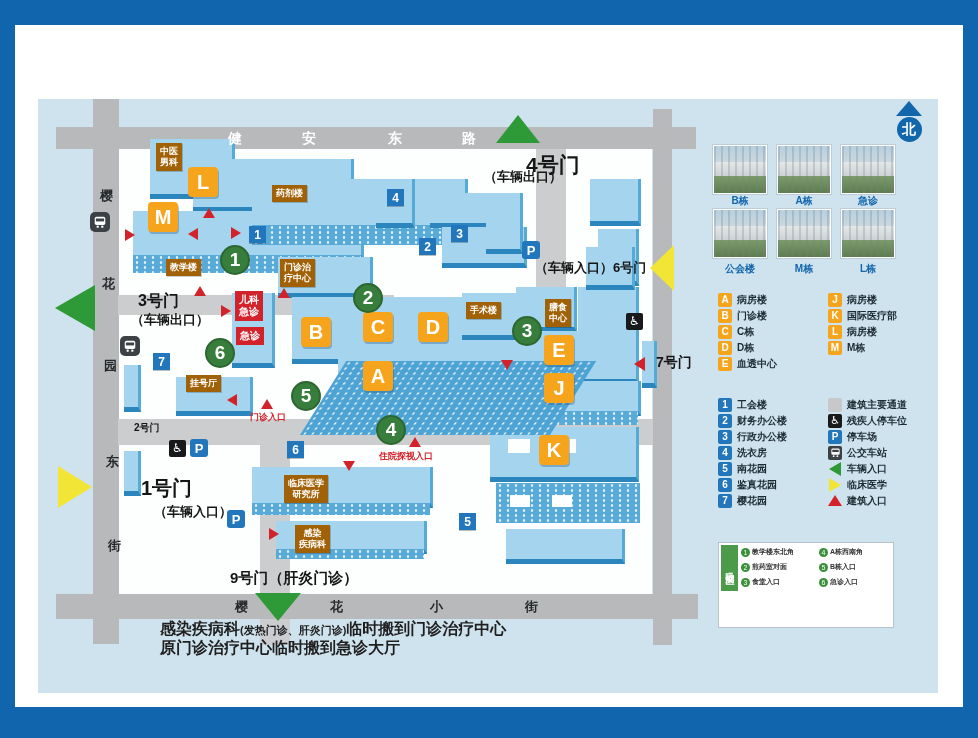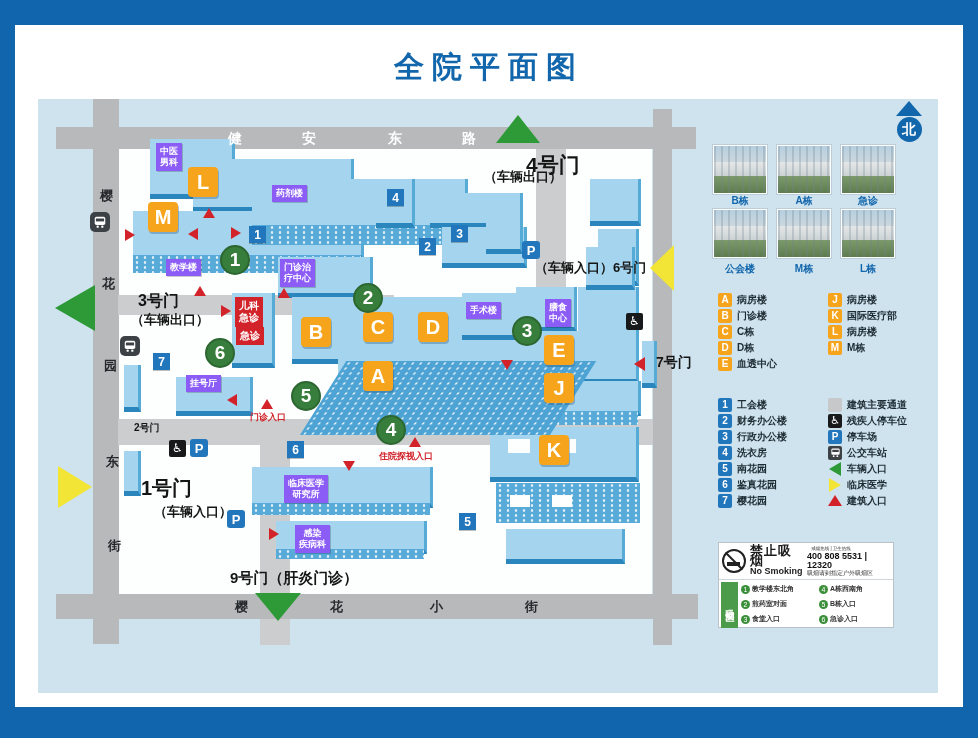--- a/index.html
+++ b/index.html
@@ -38,21 +38,21 @@
   }
 
   
   .mk{position:absolute;white-space:pre-line;}
   .mk-letter{width:30px;height:30px;background:#f7a41d;color:#fff;font-weight:bold;font-size:20px;
     display:flex;align-items:center;justify-content:center;border-radius:4px;box-shadow:1px 2px 0 rgba(40,90,130,.35);}
   .mk-circle{width:30px;height:30px;background:#377d3b;color:#fff;font-weight:bold;font-size:19px;
     display:flex;align-items:center;justify-content:center;border-radius:50%;border:2px solid #2c6630;box-sizing:border-box;}
   .mk-bluenum{width:17px;height:17px;background:#2276bc;color:#fff;font-weight:bold;font-size:12px;
     display:flex;align-items:center;justify-content:center;box-shadow:0 1px 0 rgba(0,0,0,.25);}
-  .mk-glabel{background:#8b5cf6;color:#fff;font-size:9px;font-weight:bold;padding:3px 4px;
+  .mk-glabel{background:#a16207;color:#fff;font-size:9px;font-weight:bold;padding:3px 4px;
     text-align:center;line-height:11px;box-shadow:1px 1px 0 rgba(0,0,0,.2);}
   .mk-rbox{background:#d2232a;color:#fff;font-size:10px;font-weight:bold;padding:3px 4px;
     text-align:center;line-height:12px;}
   .mk-rtext{color:#d2232a;font-size:9px;font-weight:bold;white-space:nowrap;}
   .mk-gate{color:#151515;font-weight:bold;white-space:nowrap;}
   .mk-stw{color:#fff;font-weight:bold;font-size:14px;}
   .mk-std{color:#26292b;font-weight:bold;font-size:13px;}
   .mk-p{width:18px;height:18px;background:#2276bc;border-radius:3px;color:#fff;font-weight:bold;font-size:13px;
     display:flex;align-items:center;justify-content:center;}
   .mk-wc{width:17px;height:17px;background:#17191b;border-radius:2px;color:#fff;font-size:12px;line-height:17px;
@@ -108,21 +108,20 @@
 
   
   .footnote{position:absolute;left:122px;top:521px;color:#1f1f1f;line-height:18px;}
   .fn-b{font-size:16px;font-weight:bold;}
   .fn-s{font-size:11px;font-weight:bold;}
 </style>
 </head>
 <body>
 
 <div class="page">
-  <div class="title">全院平面图</div>
 
   <div class="board">
     <div class="map" id="map">
 
       <div class="campus"></div>
 
       <div class="road" style="left:55px;top:0;width:26px;height:545px"></div>
       <div class="road" style="left:18px;top:28px;width:640px;height:22px"></div>
       <div class="road" style="left:18px;top:495px;width:642px;height:25px"></div>
       <div class="road" style="left:615px;top:10px;width:19px;height:500px"></div>
@@ -233,21 +232,21 @@
           <div class="mk mk-glabel" style="left: 242px; top: 160px;">门诊治
 疗中心</div>
           <div class="mk mk-glabel" style="left: 148px; top: 276px;">挂号厅</div>
           <div class="mk mk-glabel" style="left: 428px; top: 203px;">手术楼</div>
           <div class="mk mk-glabel" style="left: 507px; top: 200px;">膳食
 中心</div>
           <div class="mk mk-glabel" style="left: 246px; top: 376px;">临床医学
 研究所</div>
           <div class="mk mk-glabel" style="left: 257px; top: 426px;">感染
 疾病科</div>
-          <div class="mk mk-rbox" style="left: 197px; top: 198px; text-align: right;">儿科
+          <div class="mk mk-rbox" style="left: 197px; top: 192px; text-align: right;">儿科
 急诊</div>
           <div class="mk mk-rbox" style="left: 198px; top: 228px;">急诊</div>
           <div class="mk mk-rtext" style="left: 212px; top: 312px;">门诊入口</div>
           <div class="mk mk-rtext" style="left: 341px; top: 351px;">住院探视入口</div>
           <div class="mk mk-tri tri" style="left: 165px; top: 109px; border-width: 0px 6.5px 10px; border-color: transparent transparent rgb(210, 35, 42);"></div>
           <div class="mk mk-tri tri" style="left: 156px; top: 187px; border-width: 0px 6.5px 10px; border-color: transparent transparent rgb(210, 35, 42);"></div>
           <div class="mk mk-tri tri" style="left: 240px; top: 189px; border-width: 0px 6.5px 10px; border-color: transparent transparent rgb(210, 35, 42);"></div>
           <div class="mk mk-tri tri" style="left: 223px; top: 300px; border-width: 0px 6.5px 10px; border-color: transparent transparent rgb(210, 35, 42);"></div>
           <div class="mk mk-tri tri" style="left: 371px; top: 338px; border-width: 0px 6.5px 10px; border-color: transparent transparent rgb(210, 35, 42);"></div>
           <div class="mk mk-tri tri" style="left: 87px; top: 130px; border-width: 6.5px 0px 6.5px 10px; border-color: transparent transparent transparent rgb(210, 35, 42);"></div>
@@ -403,32 +402,20 @@
           </div>
           <div class="leg-row" style="left: 118px; top: 394px;">
             <span class="chip gy" style="background: transparent;">
               <span class="tri" style="display: inline-block; border-width: 0px 7px 11px; border-color: transparent transparent rgb(210, 35, 42);"></span>
             </span>
             <span class="leg-label">建筑入口</span>
           </div>
         </div>
 
       <div class="nosmoke">
-        <div class="ns-head">
-          <div class="ns-icon"></div>
-          <div class="ns-titles">
-            <div class="ns-cn">禁止吸烟</div>
-            <div class="ns-en">No Smoking</div>
-          </div>
-          <div class="ns-right">
-            <div class="ns-tiny"><span>戒烟热线</span> | <span>卫生热线</span></div>
-            <div class="ns-phones"><span>400 808 5531</span> | <span>12320</span></div>
-            <div class="ns-note">吸烟请到指定户外吸烟区</div>
-          </div>
-        </div>
         <div class="ns-body">
           <div class="ns-zone">吸烟区</div>
           <div class="ns-grid" id="spots">
               <div class="ns-item" style="left: 0px; top: 1px;">
                 <span class="ns-dot">1</span>
                 <span class="ns-txt">教学楼东北角</span>
               </div>
               <div class="ns-item" style="left: 0px; top: 16px;">
                 <span class="ns-dot">2</span>
                 <span class="ns-txt">煎药室对面</span>
@@ -447,14 +434,20 @@
               </div>
               <div class="ns-item" style="left: 78px; top: 31px;">
                 <span class="ns-dot">6</span>
                 <span class="ns-txt">急诊入口</span>
               </div>
             </div>
         </div>
       </div>
     </div>
 
+    <div class="footnote">
+      <div>
+        <span class="fn-b">感染疾病科</span><span class="fn-s">(发热门诊、肝炎门诊)</span><span class="fn-b">临时搬到门诊治疗中心</span>
+      </div>
+      <div><span class="fn-b">原门诊治疗中心临时搬到急诊大厅</span></div>
+    </div>
   </div>
 </div>
 
 </body></html>

